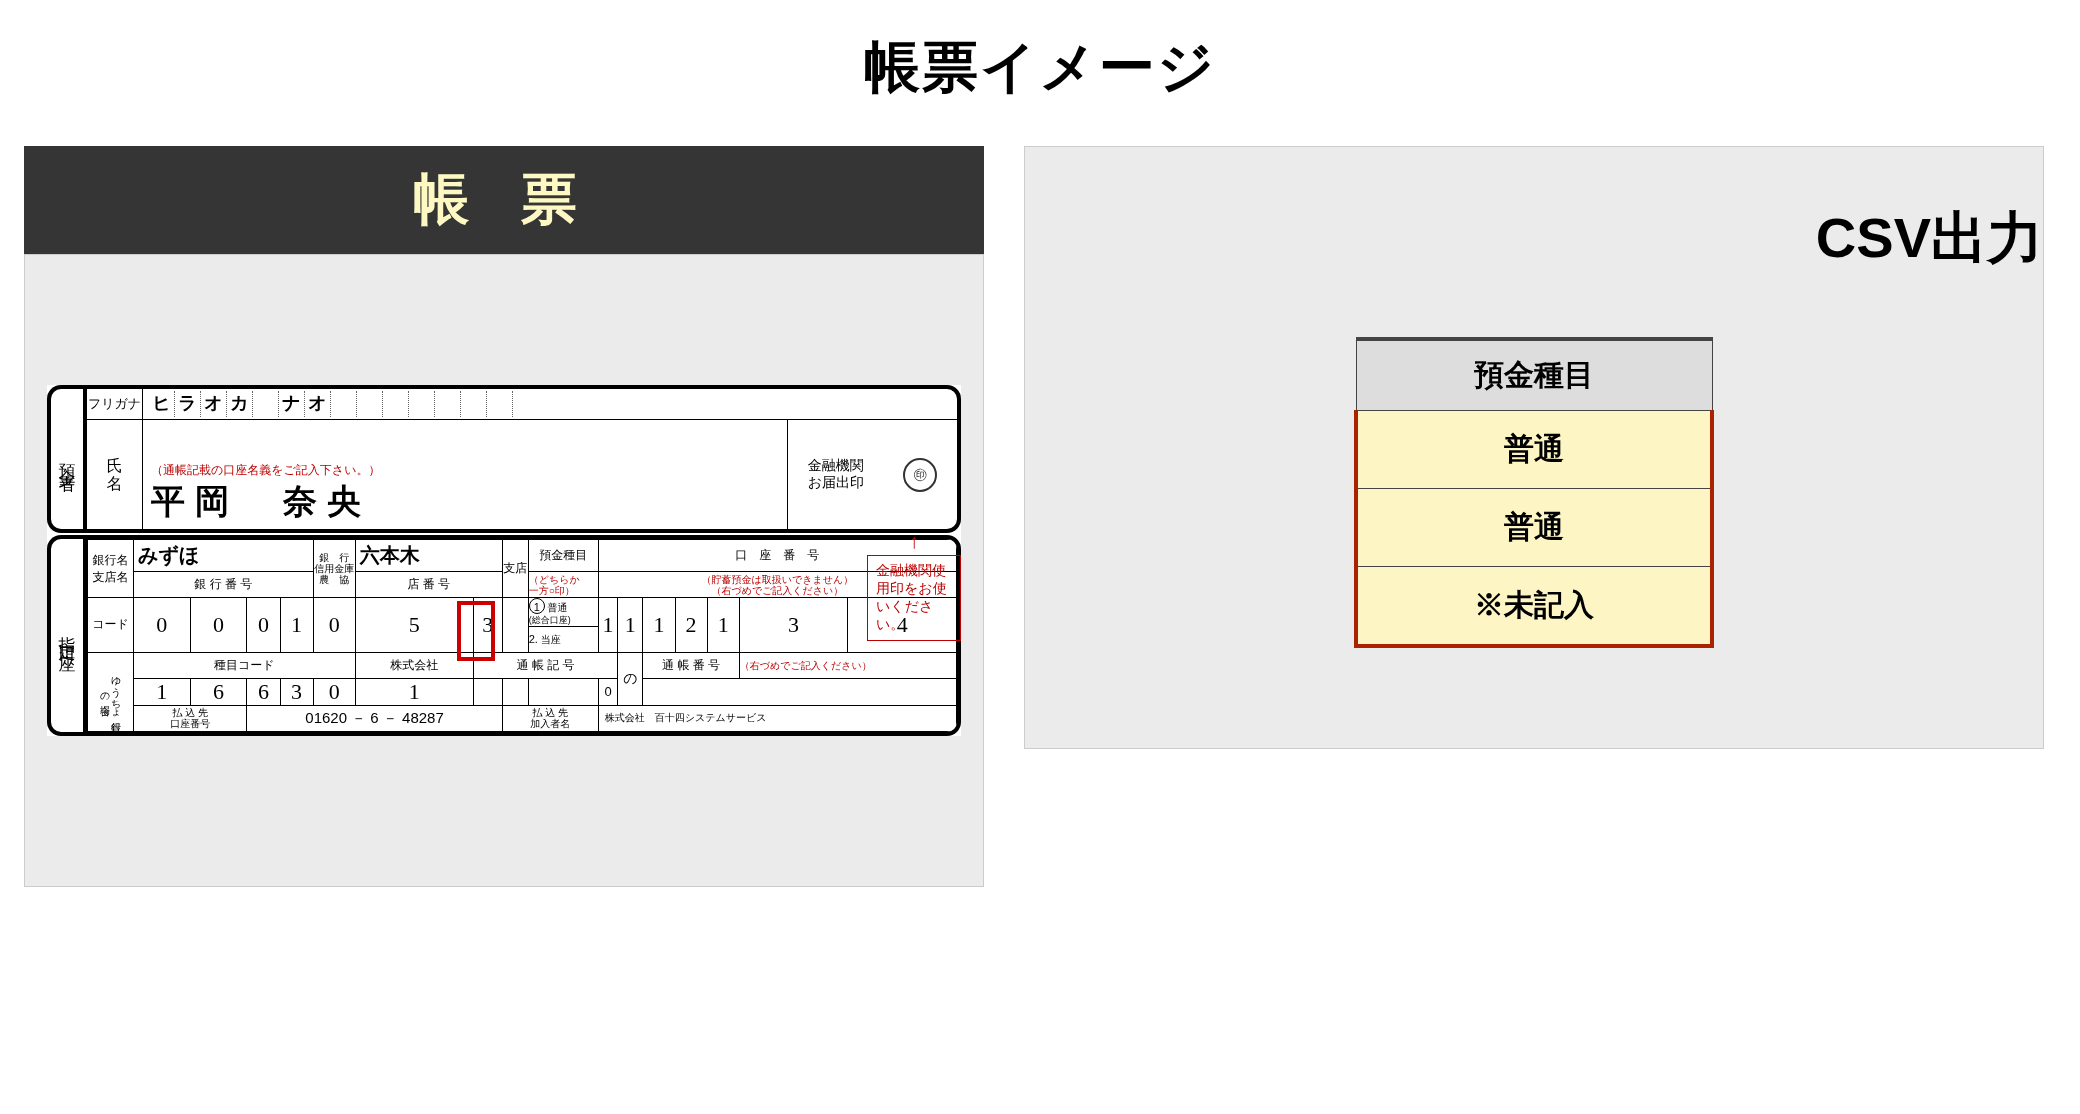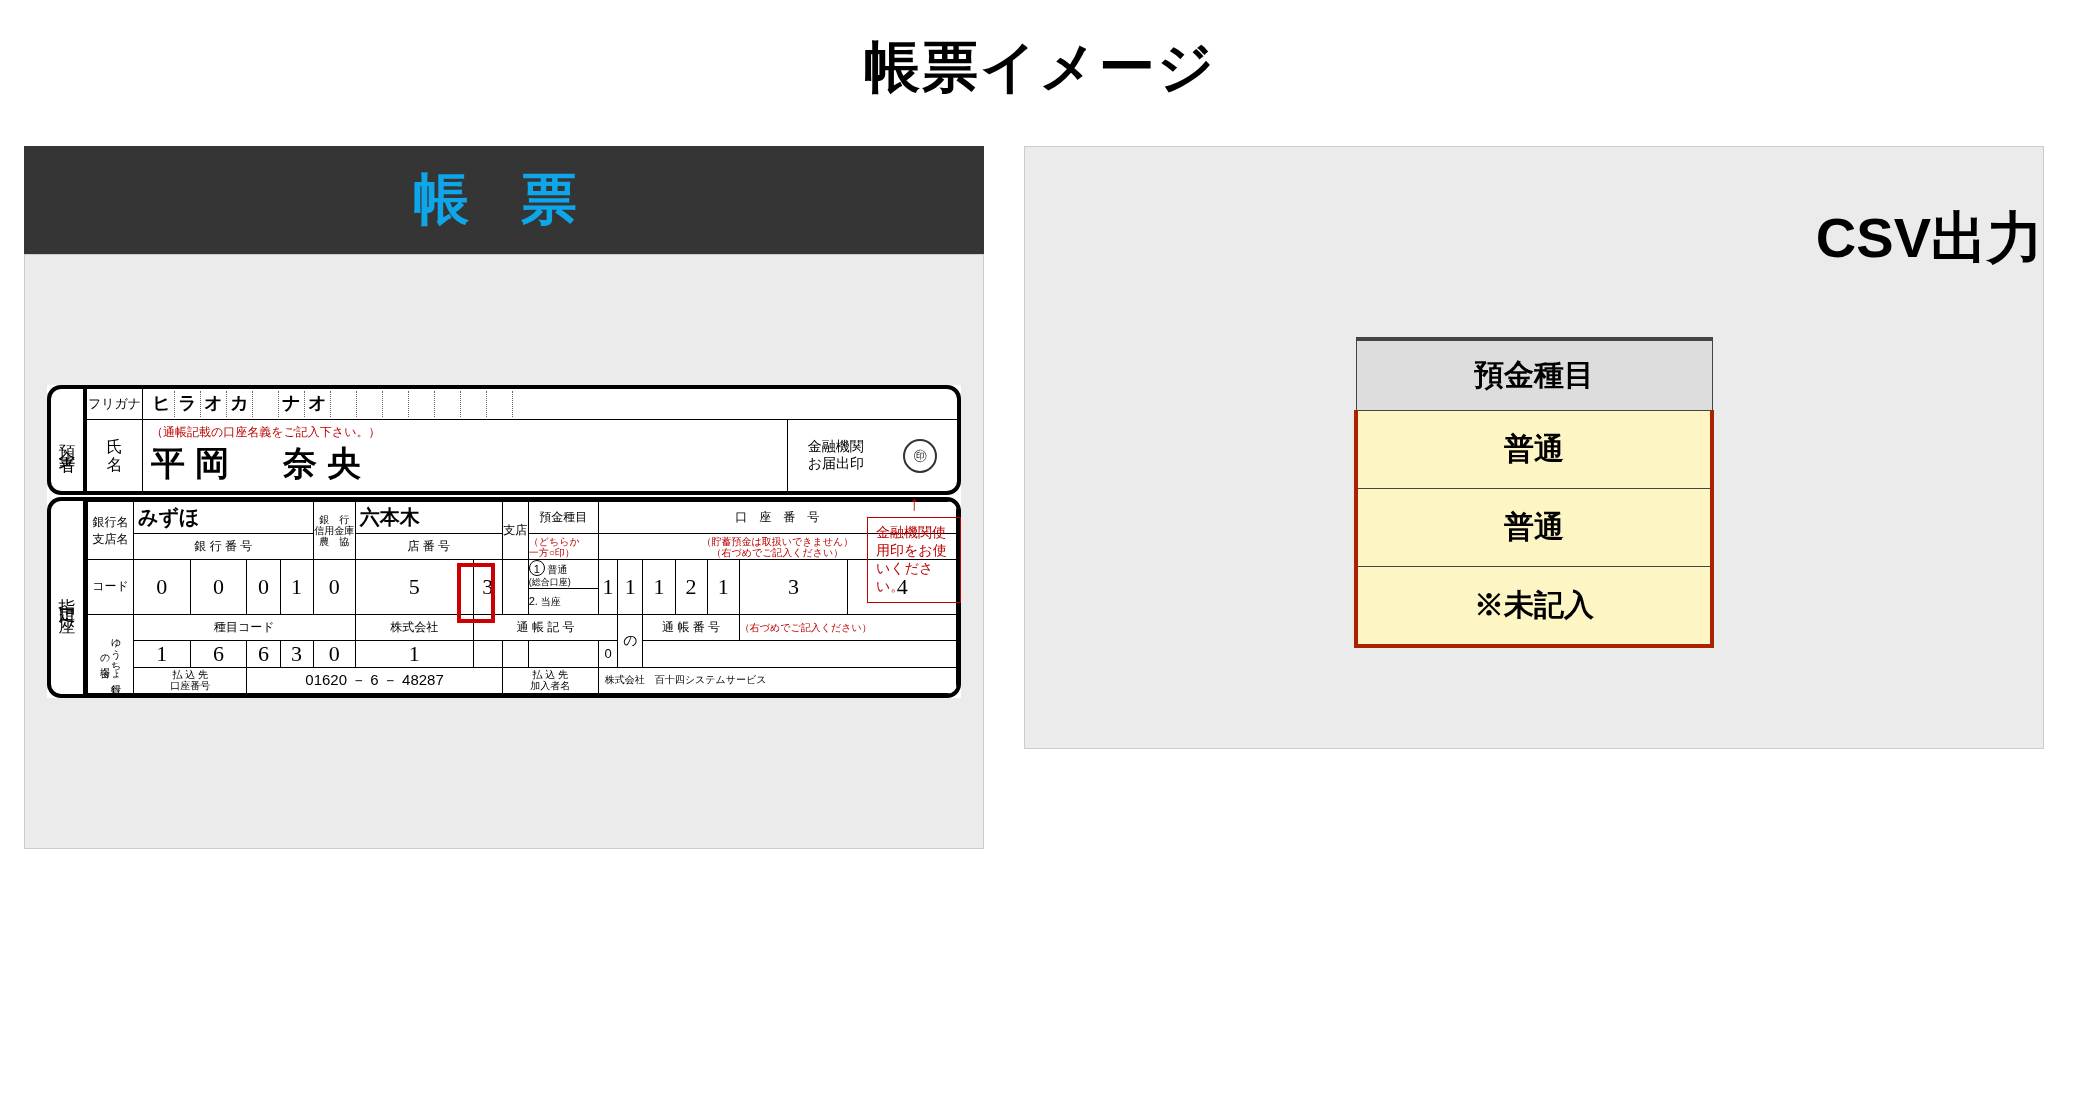--- a/index.html
+++ b/index.html
@@ -22,21 +22,21 @@
   .columns {
     display: flex;
     gap: 40px;
     padding: 0 24px;
   }
   .left-col { width: 960px; }
   .right-col { width: 1020px; }
 
   .hdr-bar-dark {
     background: #353535;
-    color: #0ea5e9;
+    color: #fef9c3;
     font-size: 56px;
     font-weight: 700;
     text-align: center;
     padding: 16px 0;
     letter-spacing: 18px;
   }
   .hdr-bar-light {
     font-size: 56px;
     font-weight: 800;
     text-align: right;
@@ -111,21 +111,21 @@
     border-right:1px dotted #666;
     height: 26px;
   }
   .furi-cells span:last-child{border:none;}
   .name-body {
     flex: 1;
     padding: 4px 8px;
     min-height: 58px;
     position: relative;
   }
-  .name-note { color:#b00; font-size:12px; }
+  .name-note { color:#b00; font-size:12px;margin-top:38px; }
   .name-hand { font-size: 34px; letter-spacing:10px; }
   .name-seal {
     width: 170px;
     border-left:1px solid #000;
     display:flex;
     align-items:center;
     justify-content:space-around;
     font-size:14px;
   }
   .seal-text { line-height:1.2;font-family:Liberation Serif, serif; }

